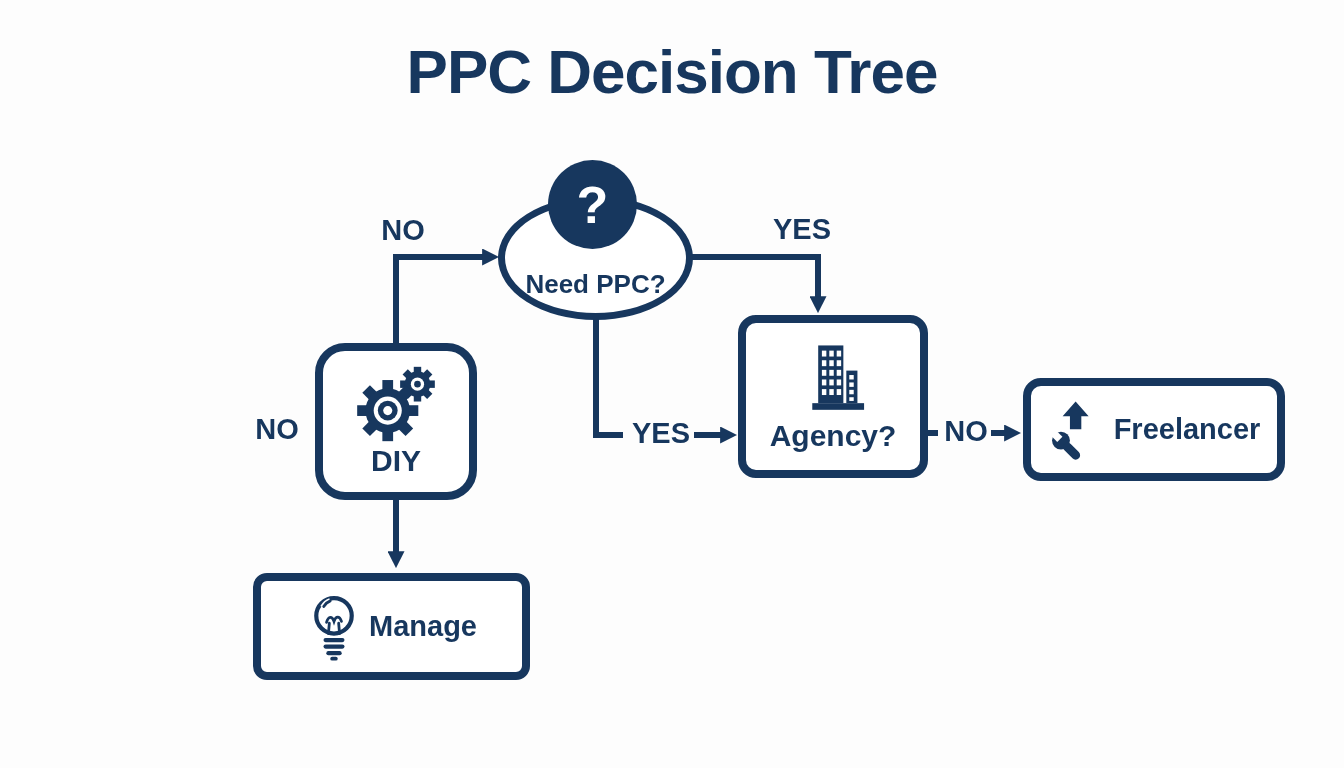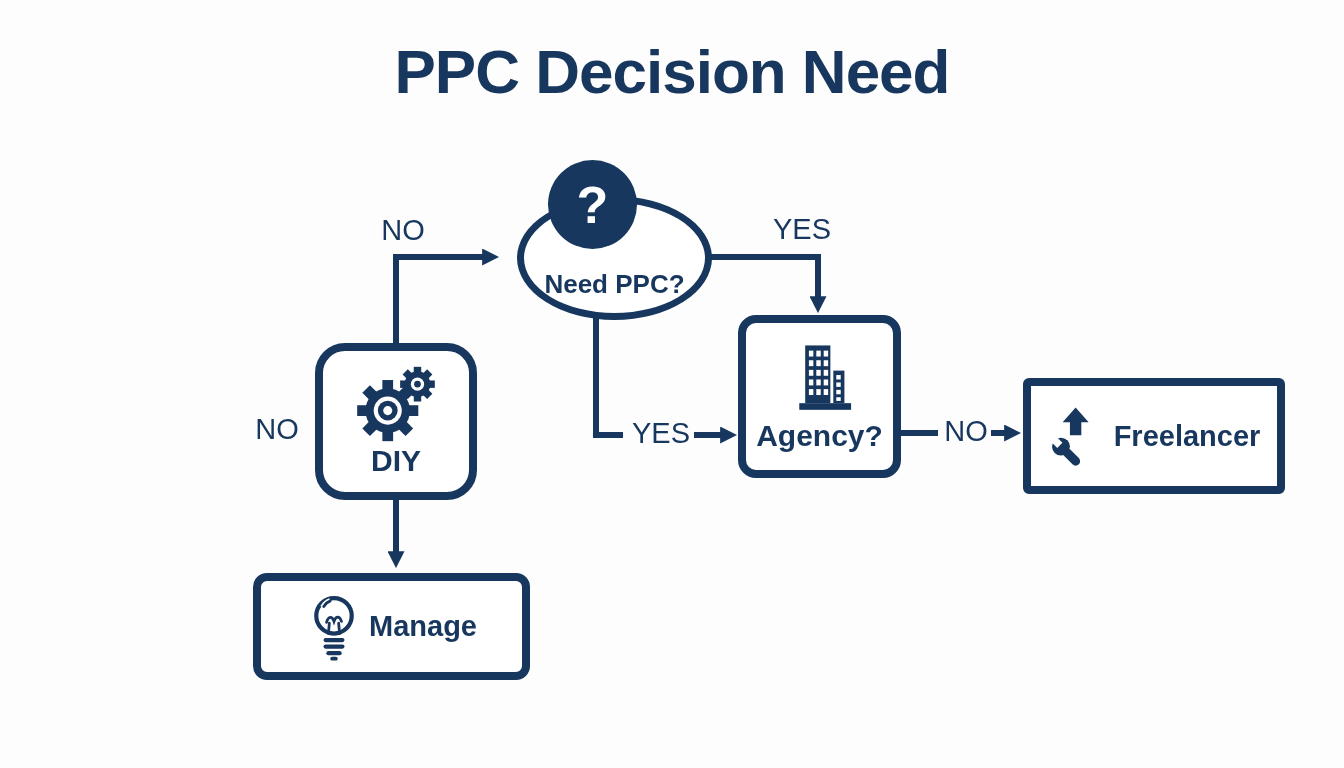--- a/index.html
+++ b/index.html
@@ -13,58 +13,58 @@
   .title {
     position: absolute; left: 0; top: 36px; width: 100%;
     text-align: center; font-size: 62px; font-weight: 700;
     letter-spacing: -1px; color: var(--navy);
   }
   svg.connectors { position: absolute; left: 0; top: 0; z-index: 1; }
   svg.connectors path.link { fill: none; stroke: var(--navy); stroke-width: 6; stroke-linejoin: miter; }
 
   .node { position: absolute; background: #fff; border: 8px solid var(--navy); z-index: 2; display: flex; align-items: center; justify-content: center; }
   .ellipse {
-    left: 517px; top: 196px; width: 195px; height: 124px;
+    left: 498px; top: 196px; width: 195px; height: 124px;
     border-width: 7px; border-radius: 50%;
     align-items: flex-end; padding-bottom: 13px; text-align: right;
   }
   .ellipse .node-label { font-size: 26px; font-weight: 700; }
   .q-badge {
     position: absolute; left: 548px; top: 160px; width: 89px; height: 89px;
     background: var(--navy); border-radius: 50%; z-index: 3;
     display: flex; align-items: center; justify-content: center;
     color: #fff; font-size: 52px; font-weight: 700;
   }
   .box-diy { left: 315px; top: 343px; width: 162px; height: 157px; border-radius: 30px; flex-direction: column; gap: 2px; }
-  .box-agency { left: 738px; top: 315px; width: 163px; height: 163px; border-radius: 18px; flex-direction: column; gap: 4px; }
-  .box-freelancer { left: 1023px; top: 378px; width: 262px; height: 116px; border-radius: 6px; flex-direction: row; gap: 14px; }
+  .box-agency { left: 738px; top: 315px; width: 190px; height: 163px; border-radius: 18px; flex-direction: column; gap: 4px; }
+  .box-freelancer { left: 1023px; top: 378px; width: 262px; height: 103px; border-radius: 18px; flex-direction: row; gap: 14px; }
   .box-manage { left: 253px; top: 573px; width: 277px; height: 107px; border-radius: 14px; flex-direction: row; gap: 7px; }
   .node-label { font-size: 30px; font-weight: 700; color: var(--navy); }
   .manage-lines { display: flex; flex-direction: column; align-items: center; line-height: 1.2; }
   .manage-lines .node-label { font-size: 29px; }
   .box-freelancer .node-label { font-size: 29px; }
 
   .edge-label {
     position: absolute; z-index: 2; text-align: center;
-    font-size: 29px; font-weight: 400; color: var(--navy);
+    font-size: 29px; font-weight: 700; color: var(--navy);
   }
   .lbl-no-top   { left: 368px; top: 214px; width: 70px; }
   .lbl-yes-top  { left: 762px; top: 213px; width: 80px; }
   .lbl-no-side  { left: 242px; top: 413px; width: 70px; }
   .lbl-yes-bot  { left: 618px; top: 417px; width: 86px; }
   .lbl-no-right { left: 933px; top: 415px; width: 66px; }
 
   .icon { display: block; }
 </style>
 </head>
 <body>
 
 <div class="canvas">
 
-  <div class="title">PPC Decision Need</div>
+  <div class="title">PPC Decision Tree</div>
 
   <svg class="connectors" width="1344" height="768" viewBox="0 0 1344 768">
     <defs>
       <marker id="ah" viewBox="0 0 10 10" refX="0.5" refY="5" markerWidth="17" markerHeight="17" orient="auto" markerUnits="userSpaceOnUse">
         <path d="M0,0 L10,5 L0,10 Z" fill="#17375E"></path>
       </marker>
     </defs>
     <path class="link" d="M396,344 V257 H483" marker-end="url(#ah)"></path>
     <path class="link" d="M692,257 H818 V297" marker-end="url(#ah)"></path>
     <path class="link" d="M596,318 V435 H623"></path>

